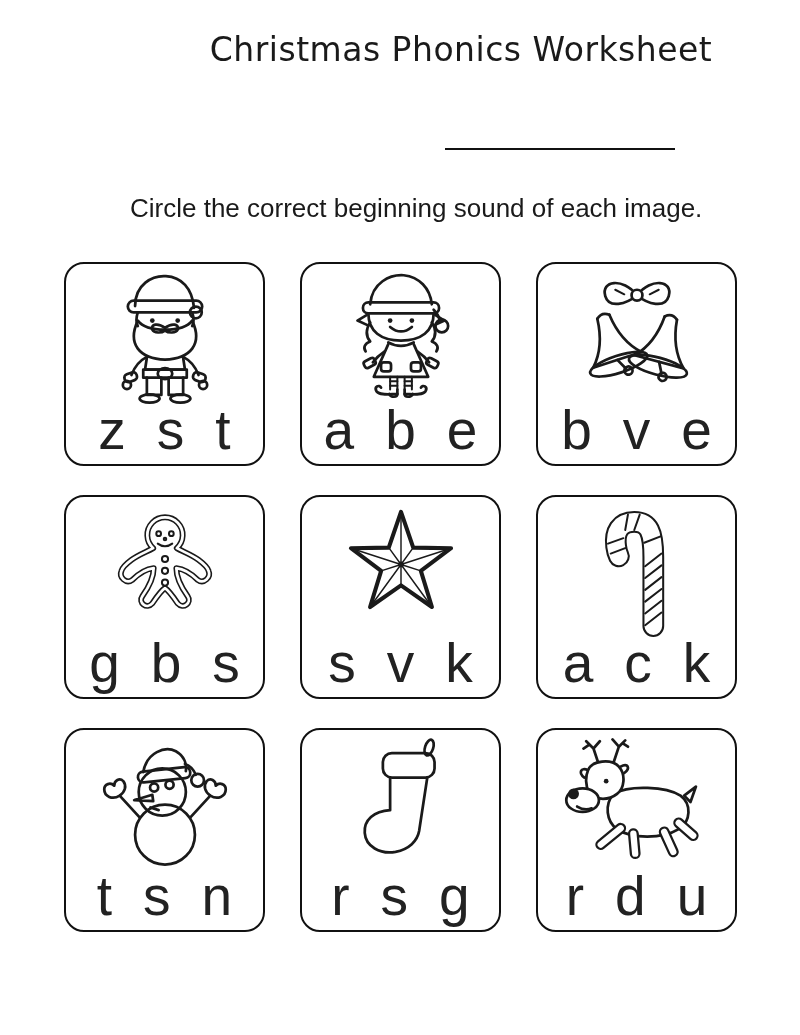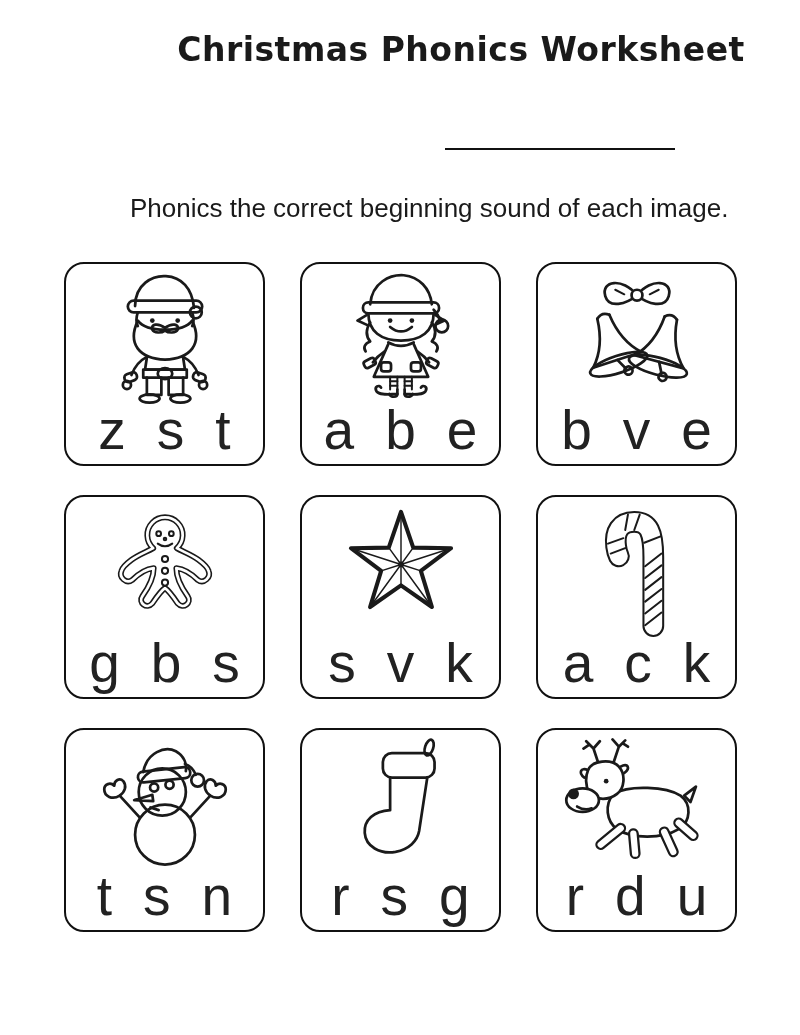--- a/index.html
+++ b/index.html
@@ -1,20 +1,20 @@
 <!DOCTYPE html>
 <html><head>
 <meta charset="utf-8">
 <style>
   html,body{margin:0;padding:0;background:#fff;}
   .page{position:relative;width:800px;height:1035px;background:#fff;overflow:hidden;
         font-family:"Liberation Sans",sans-serif;color:#1a1a1a;}
 
   .title{position:absolute;top:30px;left:461px;transform:translateX(-50%);
-         white-space:nowrap;font-size:33px;font-weight:bold;letter-spacing:.5px;
+         white-space:nowrap;font-size:33px;font-weight:normal;letter-spacing:.5px;
          font-family:"DejaVu Sans",sans-serif;}
 
   .name-row{position:absolute;top:114px;left:445px;font-size:36px;white-space:nowrap;}
   .name-line{display:inline-block;width:230px;height:34px;border-bottom:2.5px solid #111;
              vertical-align:baseline;}
 
   .instruction{position:absolute;top:193px;left:130px;font-size:26px;}
 
   .grid{position:absolute;left:64px;top:262px;display:grid;
         grid-template-columns:repeat(3,201px);grid-template-rows:repeat(3,204px);
@@ -45,21 +45,21 @@
 <body>
 
 <div class="page">
 
   <div class="title">Christmas Phonics Worksheet</div>
 
   <div class="name-row">
     <span class="name-line"></span>
   </div>
 
-  <div class="instruction">Phonics the correct beginning sound of each image.</div>
+  <div class="instruction">Circle the correct beginning sound of each image.</div>
 
   <div class="grid">
 
     <div class="card">
       <div class="pic">
         <svg viewBox="0 0 200 150">
           <g class="o">
             <path d="M 67,42 C 67,18 86,8 101,9 C 118,10 130,22 132,44"></path>
             <circle cx="134" cy="49" r="6.5"></circle>
             <rect x="59" y="36" width="82" height="13" rx="6.5"></rect>

